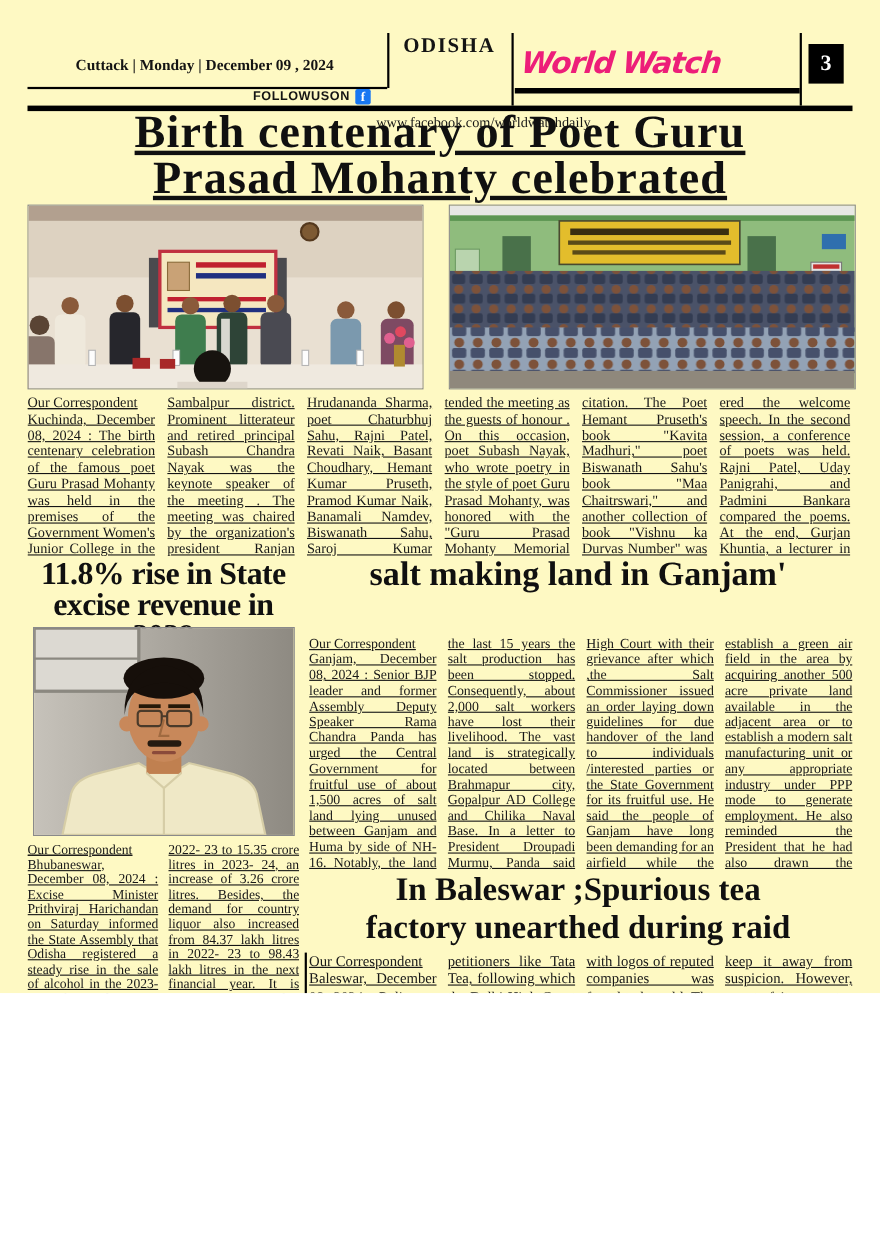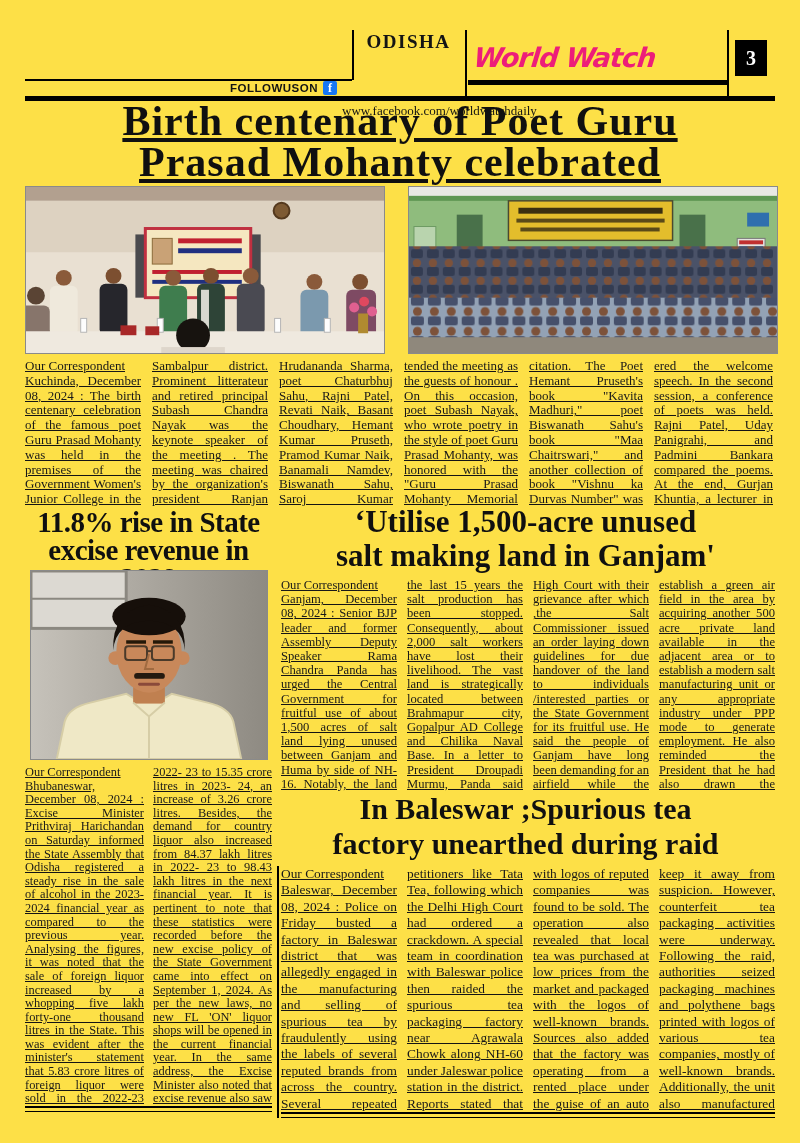--- a/index.html
+++ b/index.html
@@ -1,18 +1,18 @@
 <!DOCTYPE html>
 <html><head>
 <meta charset="utf-8">
 <style>
   * { margin:0; padding:0; box-sizing:border-box; }
   html,body { width:800px; background:#ffffff; }
   body { font-family:"Liberation Serif", serif; color:#141414; }
-  #page { position:relative; width:800px; height:1143px; background:#fde047; overflow:hidden; }
+  #page { position:relative; width:800px; height:903px; background:#fef9c3; overflow:hidden; }
   .abs { position:absolute; }
 
   
   .region-title { left:352px; top:31px; width:113px; text-align:center;
     font-size:19px; font-weight:bold; letter-spacing:1.5px; }
   .dateline { left:25px; top:53px; width:322px; text-align:center;
     font-size:14px; font-weight:bold; }
   .h-rule-date { left:25px; top:79px; width:327px; height:2px; background:#000; }
   .vline { background:#000; width:2px; }
   .brand-logo { left:474px; top:42px; width:250px; font-family:"DejaVu Sans", sans-serif;
@@ -65,20 +65,21 @@
   .dbl-left { left:25px; top:1106px; width:247px; }
   .dbl-right { left:281px; top:1112px; width:494px; }
   .v-divider { left:277px; top:866px; width:1.5px; height:252px; background:#000; }
 </style>
 </head>
 <body>
 
 <div id="page">
 
   <div class="abs region-title">ODISHA</div>
+  <div class="abs dateline">Cuttack | Monday | December  09 , 2024</div>
   <div class="abs h-rule-date"></div>
   <div class="abs vline" style="left:352px; top:30px; height:50px;"></div>
   <div class="abs vline" style="left:465px; top:30px; height:66px;"></div>
   <div class="abs brand-logo">World Watch</div>
   <div class="abs brand-bar"></div>
   <div class="abs vline" style="left:727px; top:30px; height:66px;"></div>
   <div class="abs page-num">3</div>
   <div class="abs follow-row">
     <span class="follow-label">FOLLOWUSON</span>
     <span class="fb-icon">f</span>
@@ -214,21 +215,20 @@
   </svg>
 
   <div class="colgrid grid-excise">
     <div class="col">
       <span class="byline">Our Correspondent</span><span>Bhubaneswar, December 08, 2024 : Excise Minister Prithviraj Harichandan on Saturday informed the State Assembly that Odisha registered a steady rise in the sale of alcohol in the 2023-2024 financial year as compared to the previous year. Analysing the figures, it was noted that the sale of foreign liquor increased by a whopping five lakh forty-one thousand litres in the State. This was evident after the minister's statement that 5.83 crore litres of foreign liquor were sold in the 2022-23 financial year. However, the sale surged to 5.88 crore litres in 2023-24. Similarly, beer sales surged from 12.9 crore litres in</span>
     </div>
     <div class="col">2022- 23 to 15.35 crore litres in 2023- 24, an increase of 3.26 crore litres. Besides, the demand for country liquor also increased from 84.37 lakh litres in 2022- 23 to 98.43 lakh litres in the next financial year. It is pertinent to note that these statistics were recorded before the new excise policy of the State Government came into effect on September 1, 2024. As per the new laws, no new FL 'ON' liquor shops will be opened in the current financial year. In the same address, the Excise Minister also noted that excise revenue also saw a significant growth, reaching approximately Rs 7,217 crore in 2023-24 compared to Rs 6,455 crore in 2022-23 (11.8%).</div>
   </div>
 
   <div class="abs hl hl-salt">
-    <div>‘Utilise 1,500-acre unused</div>
     <div>salt making land in Ganjam'</div>
   </div>
 
   <div class="colgrid grid-salt">
     <div class="col">
       <span class="byline">Our Correspondent</span><span>Ganjam, December 08, 2024 : Senior BJP leader and former Assembly Deputy Speaker Rama Chandra Panda has urged the Central Government for fruitful use of about 1,500 acres of salt land lying unused between Ganjam and Huma by side of NH-16. Notably, the land owned by the Salt Commissioner was used for salt production but for</span>
     </div>
     <div class="col">the last 15 years the salt production has been stopped. Consequently, about 2,000 salt workers have lost their livelihood. The vast land is strategically located between Brahmapur city, Gopalpur AD College and Chilika Naval Base. In a letter to President Droupadi Murmu, Panda said that some salt workers being deprived of their livelihood had approached the Orissa</div>
     <div class="col">High Court with their grievance after which ,the Salt Commissioner issued an order laying down guidelines for due handover of the land to individuals /interested parties or the State Government for its fruitful use. He said the people of Ganjam have long been demanding for an airfield while the district's unemployment rate is high. He requested Murmu to advise the Central government to</div>
     <div class="col">establish a green air field in the area by acquiring another 500 acre private land available in the adjacent area or to establish a modern salt manufacturing unit or any appropriate industry under PPP mode to generate employment. He also reminded the President that he had also drawn the attention of the Prime Minister to the issue during his historic visit to Brahmapur on May 6.</div>

